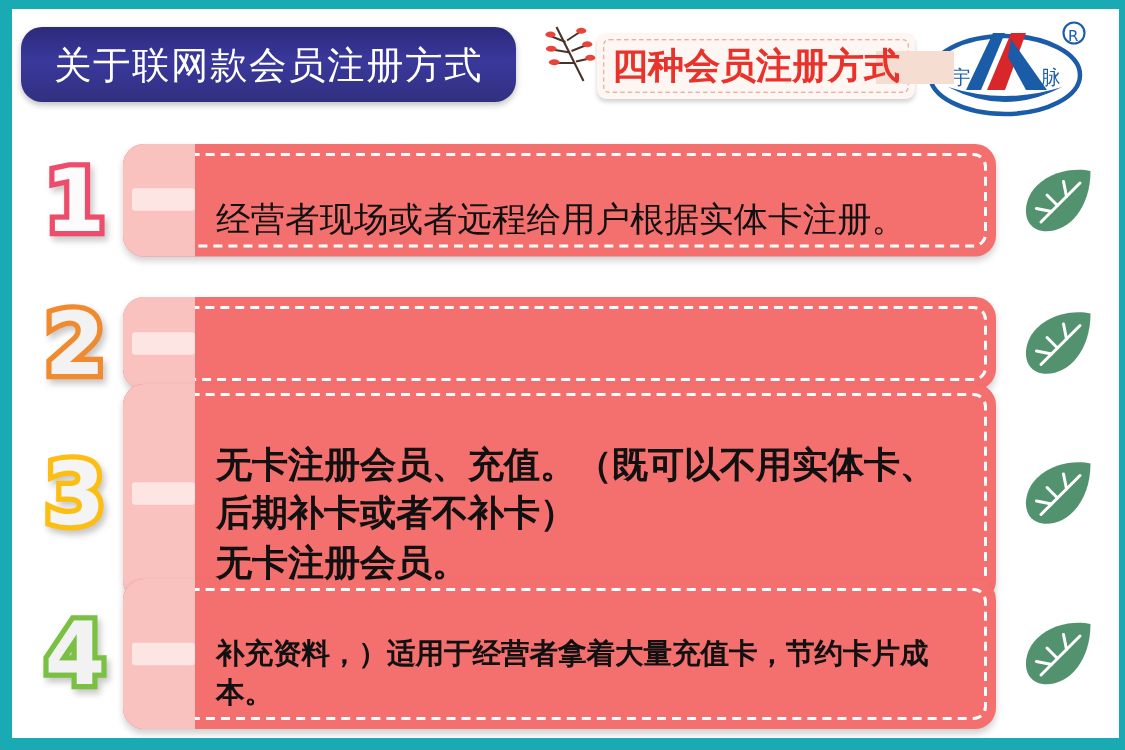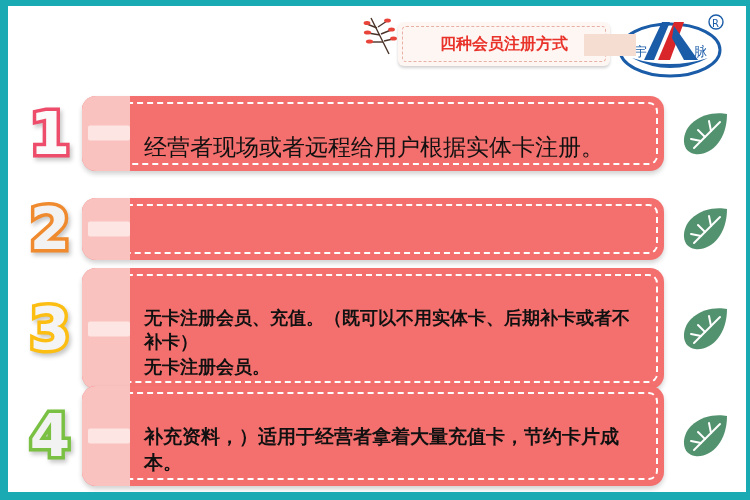--- a/index.html
+++ b/index.html
@@ -63,21 +63,21 @@
     content: "";
     position: absolute;
     inset: 4px;
     border: 1px dashed #e8b0a4;
     border-radius: 4px;
     pointer-events: none;
   }
   .subtitle-text {
     position: relative;
     color: #e8322a;
-    font-size: 16px;
+    font-size: 24px;
     font-weight: 700;
     white-space: nowrap;
     z-index: 2;
   }
   .subtitle-swatch {
     position: absolute;
     left: 576px; top: 28px;
     width: 52px; height: 22px;
     background: #f6ddd1;
     z-index: 1;
@@ -161,39 +161,42 @@
     border-radius: 2px;
   }
   .card-text {
     position: relative;
     z-index: 2;
     color: #111111;
     line-height: 1.35;
     margin-top: 28px;
   }
   .row.r1 .card-text, .row.r2 .card-text { font-size: 23px; font-weight: 500; }
-  .row.r3 .card-text, .row.r4 .card-text { font-size: 18px; font-weight: 700; }
+  .row.r3 .card-text, .row.r4 .card-text { font-size: 24px; font-weight: 700; }
   .row.r4 .card-text { font-size: 19px; }
 
   .leaf {
     position: absolute;
     right: 14px;
     top: 50%;
     transform: translateY(-50%);
     width: 54px; height: 52px;
   }
 </style>
 </head>
 <body>
 
 <div class="poster">
   <div class="inner">
 
     <div class="header">
 
+      <div class="title-badge">
+        <span class="title-badge-text">关于联网款会员注册方式</span>
+      </div>
 
       <svg class="sprig" viewBox="0 0 40 48">
         <g stroke="#4a3228" stroke-width="1.4" fill="none">
           <path d="M8 4 L26 40"></path>
           <path d="M14 14 L4 10"></path>
           <path d="M17 21 L5 19"></path>
           <path d="M20 28 L7 28"></path>
           <path d="M15 13 L24 7"></path>
           <path d="M18 20 L28 16"></path>
           <path d="M21 27 L30 25"></path>

